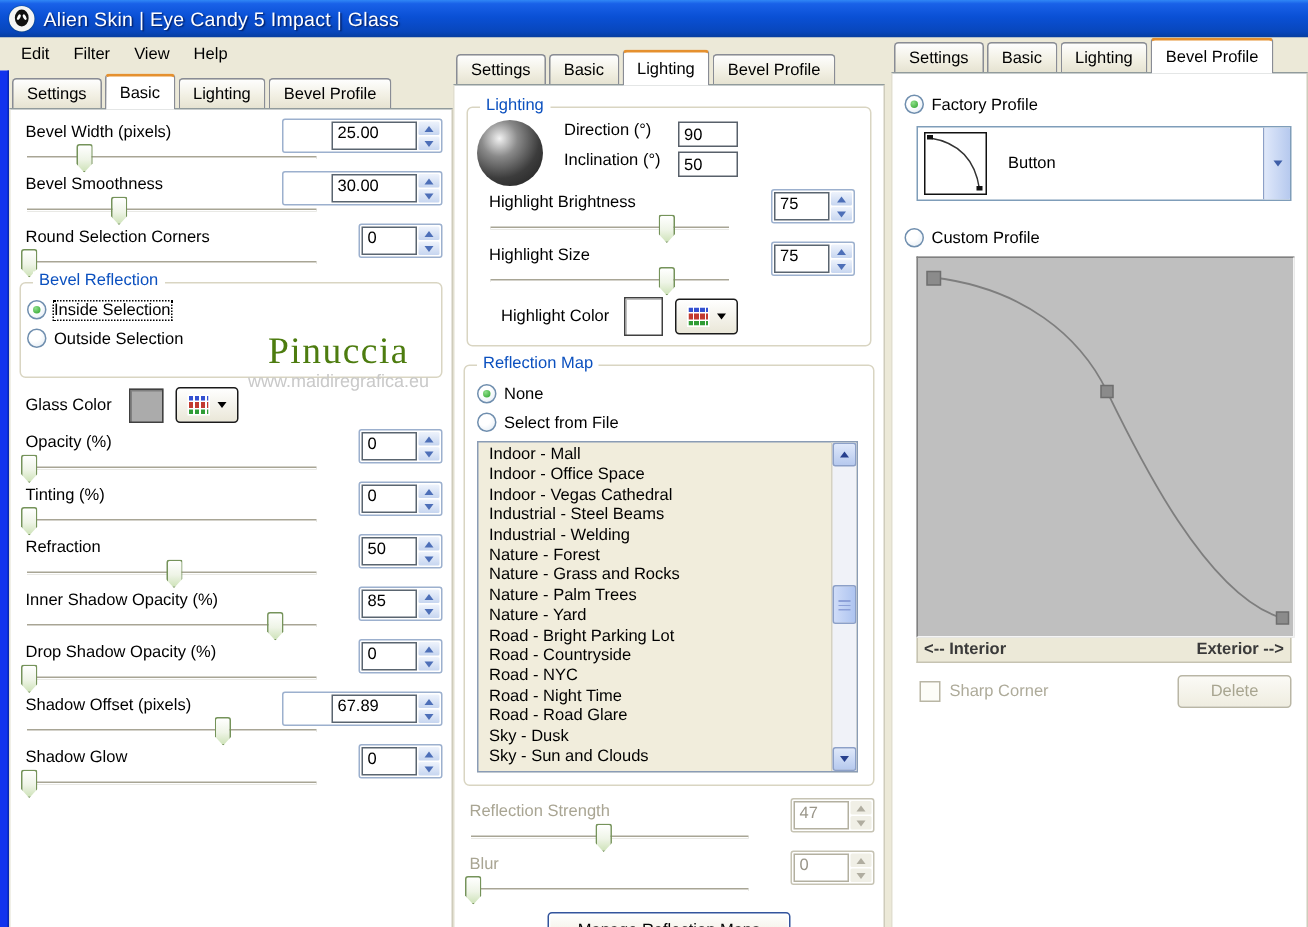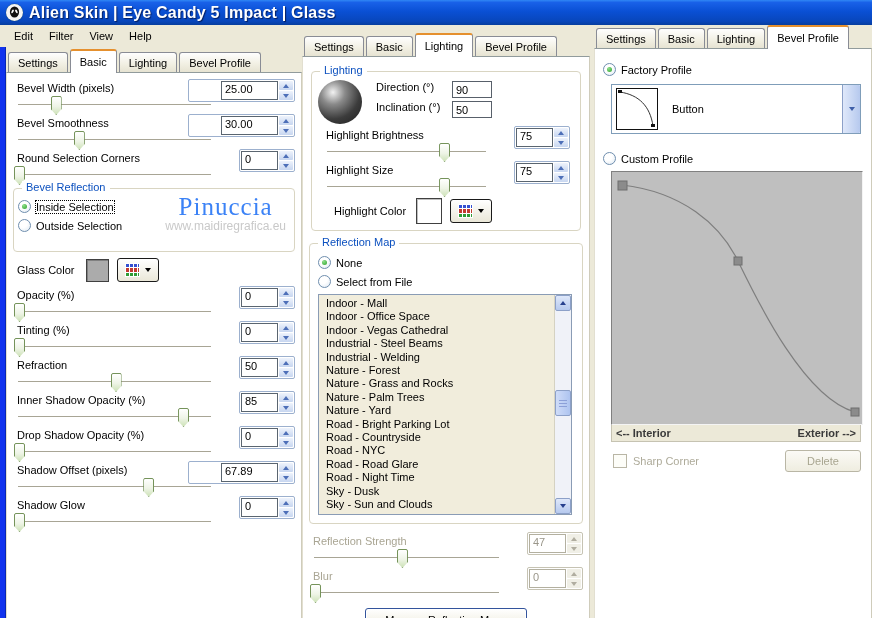--- a/index.html
+++ b/index.html
@@ -2,21 +2,21 @@
 <html><head>
 <meta charset="utf-8">
 <style>
   html,body{margin:0;padding:0;}
   .stage{position:relative;width:872px;height:618px;background:#ECE9D8;overflow:hidden;
          font-family:"Liberation Sans",sans-serif;font-size:11px;color:#000;}
   
   .titlebar{position:absolute;left:0;top:0;width:872px;height:25px;
     background:linear-gradient(180deg,#3087f5 0%,#1961e8 10%,#0a50d5 45%,#0846bb 85%,#063d9e 100%);
     display:flex;align-items:center;padding-left:6px;box-sizing:border-box;}
-  .titlebar .ttext{color:#fff;font-weight:bold;font-size:16px;margin-left:6px;
+  .titlebar .ttext{color:#fff;font-weight:normal;font-size:13px;margin-left:6px;
     text-shadow:1px 1px 1px rgba(0,0,30,.6);letter-spacing:.2px;}
   .appicon{width:17px;height:17px;border-radius:50%;background:#f5f5f5;display:flex;
     align-items:center;justify-content:center;box-shadow:0 0 1px #033;}
   
   .menubar{position:absolute;left:0;top:25px;width:872px;height:22px;background:#ECE9D8;
     display:flex;align-items:center;padding-left:6px;box-sizing:border-box;}
   .menu-item{padding:3px 8px;cursor:default;}
   .blue-strip{position:absolute;left:0;top:47px;width:5px;height:571px;background:#1133ee;
     border-right:1px solid #0726b4;}
   
@@ -76,21 +76,21 @@
   .cgrid{width:13px;height:12px;display:flex;flex-direction:column;gap:1px;background:#fff;
     outline:1px solid #fff;}
   .cgrid i{flex:1;display:block;}
   .cgrid .r1{background:repeating-linear-gradient(90deg,#3450d0 0 3px,#fff 3px 4px);}
   .cgrid .r2{background:repeating-linear-gradient(90deg,#c23a30 0 3px,#fff 3px 4px);}
   .cgrid .r3{background:repeating-linear-gradient(90deg,#2f9c35 0 3px,#fff 3px 4px);}
   .caret{width:0;height:0;border-left:3px solid transparent;border-right:3px solid transparent;
     border-top:4px solid #000;margin-left:6px;}
   
   .wmark{position:absolute;right:8px;top:4px;text-align:center;pointer-events:none;}
-  .wmark .w1{font-family:"Liberation Serif",serif;font-size:25px;color:#3b82f6;letter-spacing:1px;}
+  .wmark .w1{font-family:"Liberation Serif",serif;font-size:25px;color:#4d7c0f;letter-spacing:1px;margin-top:28px;}
   .wmark .w2{font-size:12px;color:#c9c9c9;margin-top:-2px;}
   
   .light-top{display:flex;margin:4px 0 2px 2px;}
   .sphere{width:44px;height:44px;border-radius:50%;flex:none;margin-top:2px;
     background:radial-gradient(circle at 34% 28%,#f2f2f2 0%,#cdcdcd 10%,#8a8a8a 28%,#3c3c3c 62%,#1d1d1d 100%);}
   .frow{display:flex;align-items:flex-start;margin:3px 0 3px 14px;}
   .flabel{width:76px;}
   .dfield{width:32px;height:15px;border:1px solid #58606a;background:#fff;padding:0 3px;
     display:flex;align-items:center;}
   
@@ -470,22 +470,22 @@
               <li>Indoor - Vegas Cathedral</li>
               <li>Industrial - Steel Beams</li>
               <li>Industrial - Welding</li>
               <li>Nature - Forest</li>
               <li>Nature - Grass and Rocks</li>
               <li>Nature - Palm Trees</li>
               <li>Nature - Yard</li>
               <li>Road - Bright Parking Lot</li>
               <li>Road - Countryside</li>
               <li>Road - NYC</li>
+              <li>Road - Night Time</li>
               <li>Road - Road Glare</li>
-              <li>Road - Night Time</li>
               <li>Sky - Dusk</li>
               <li>Sky - Sun and Clouds</li>
             </ul>
           <div class="vscroll">
             <span class="sb-btn sb-up">
                 <i class="tri-up"></i>
               </span>
             <span class="sb-thumb"></span>
             <span class="sb-btn sb-dn">
                 <i class="tri-dn"></i>

